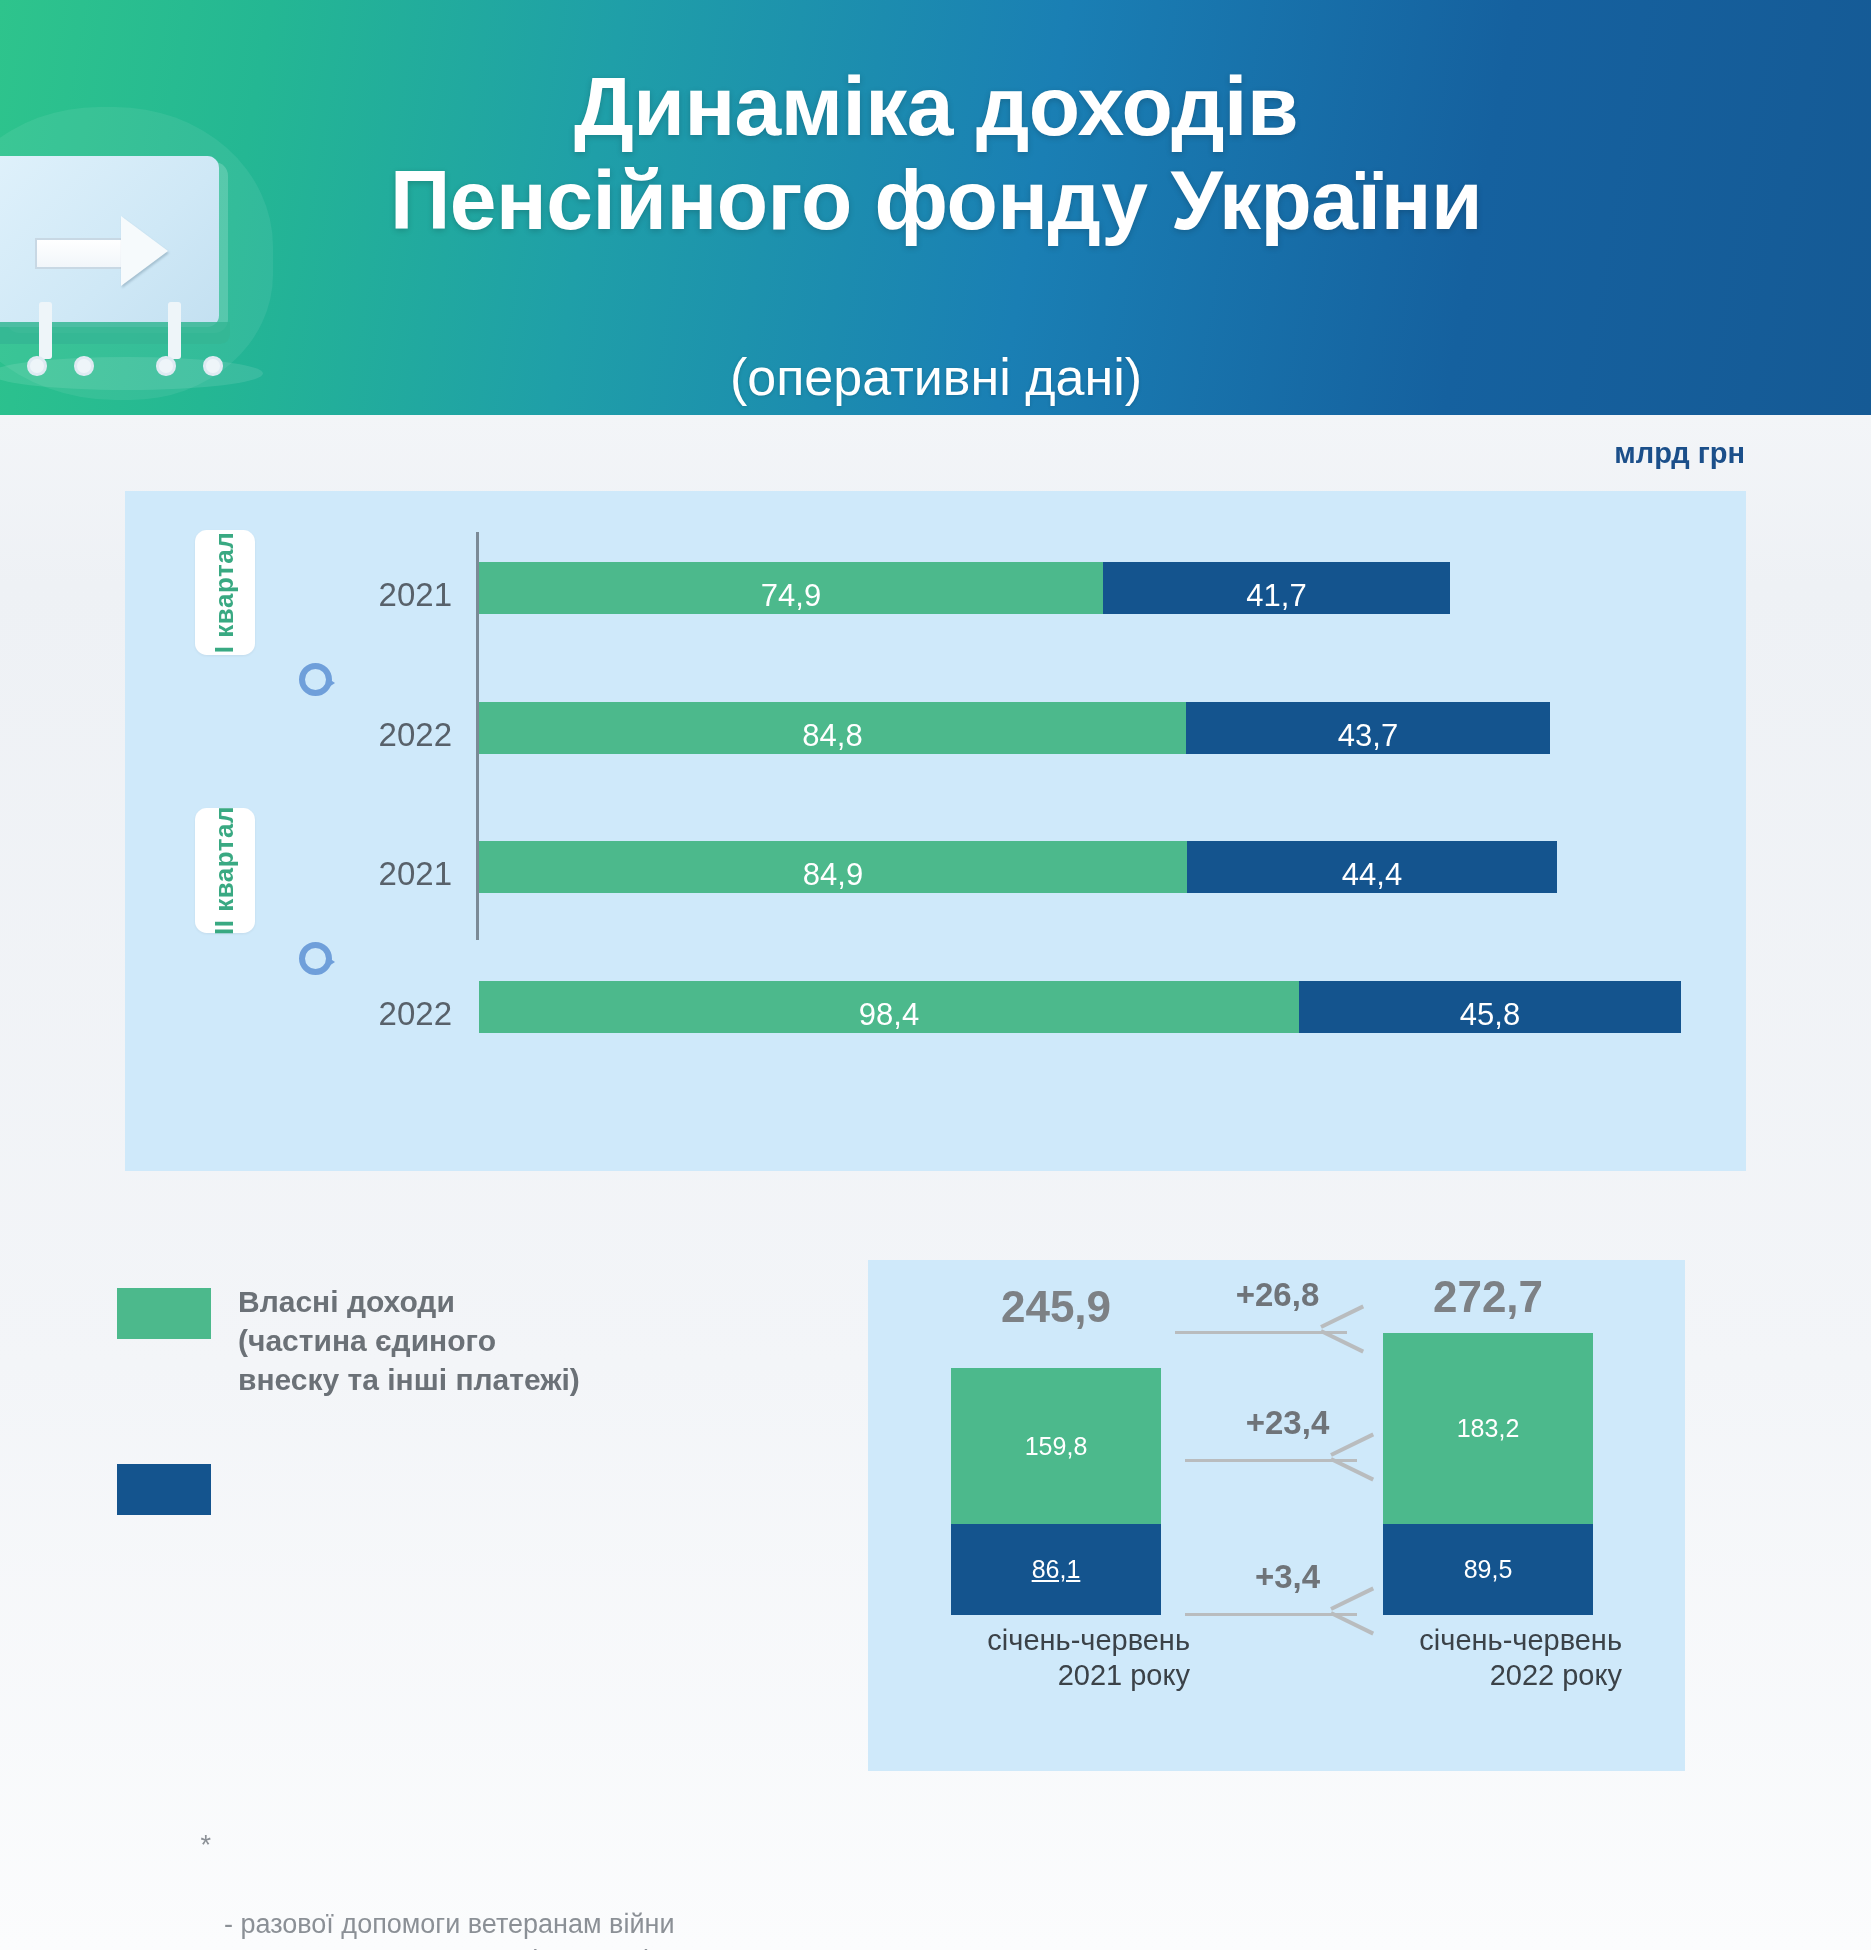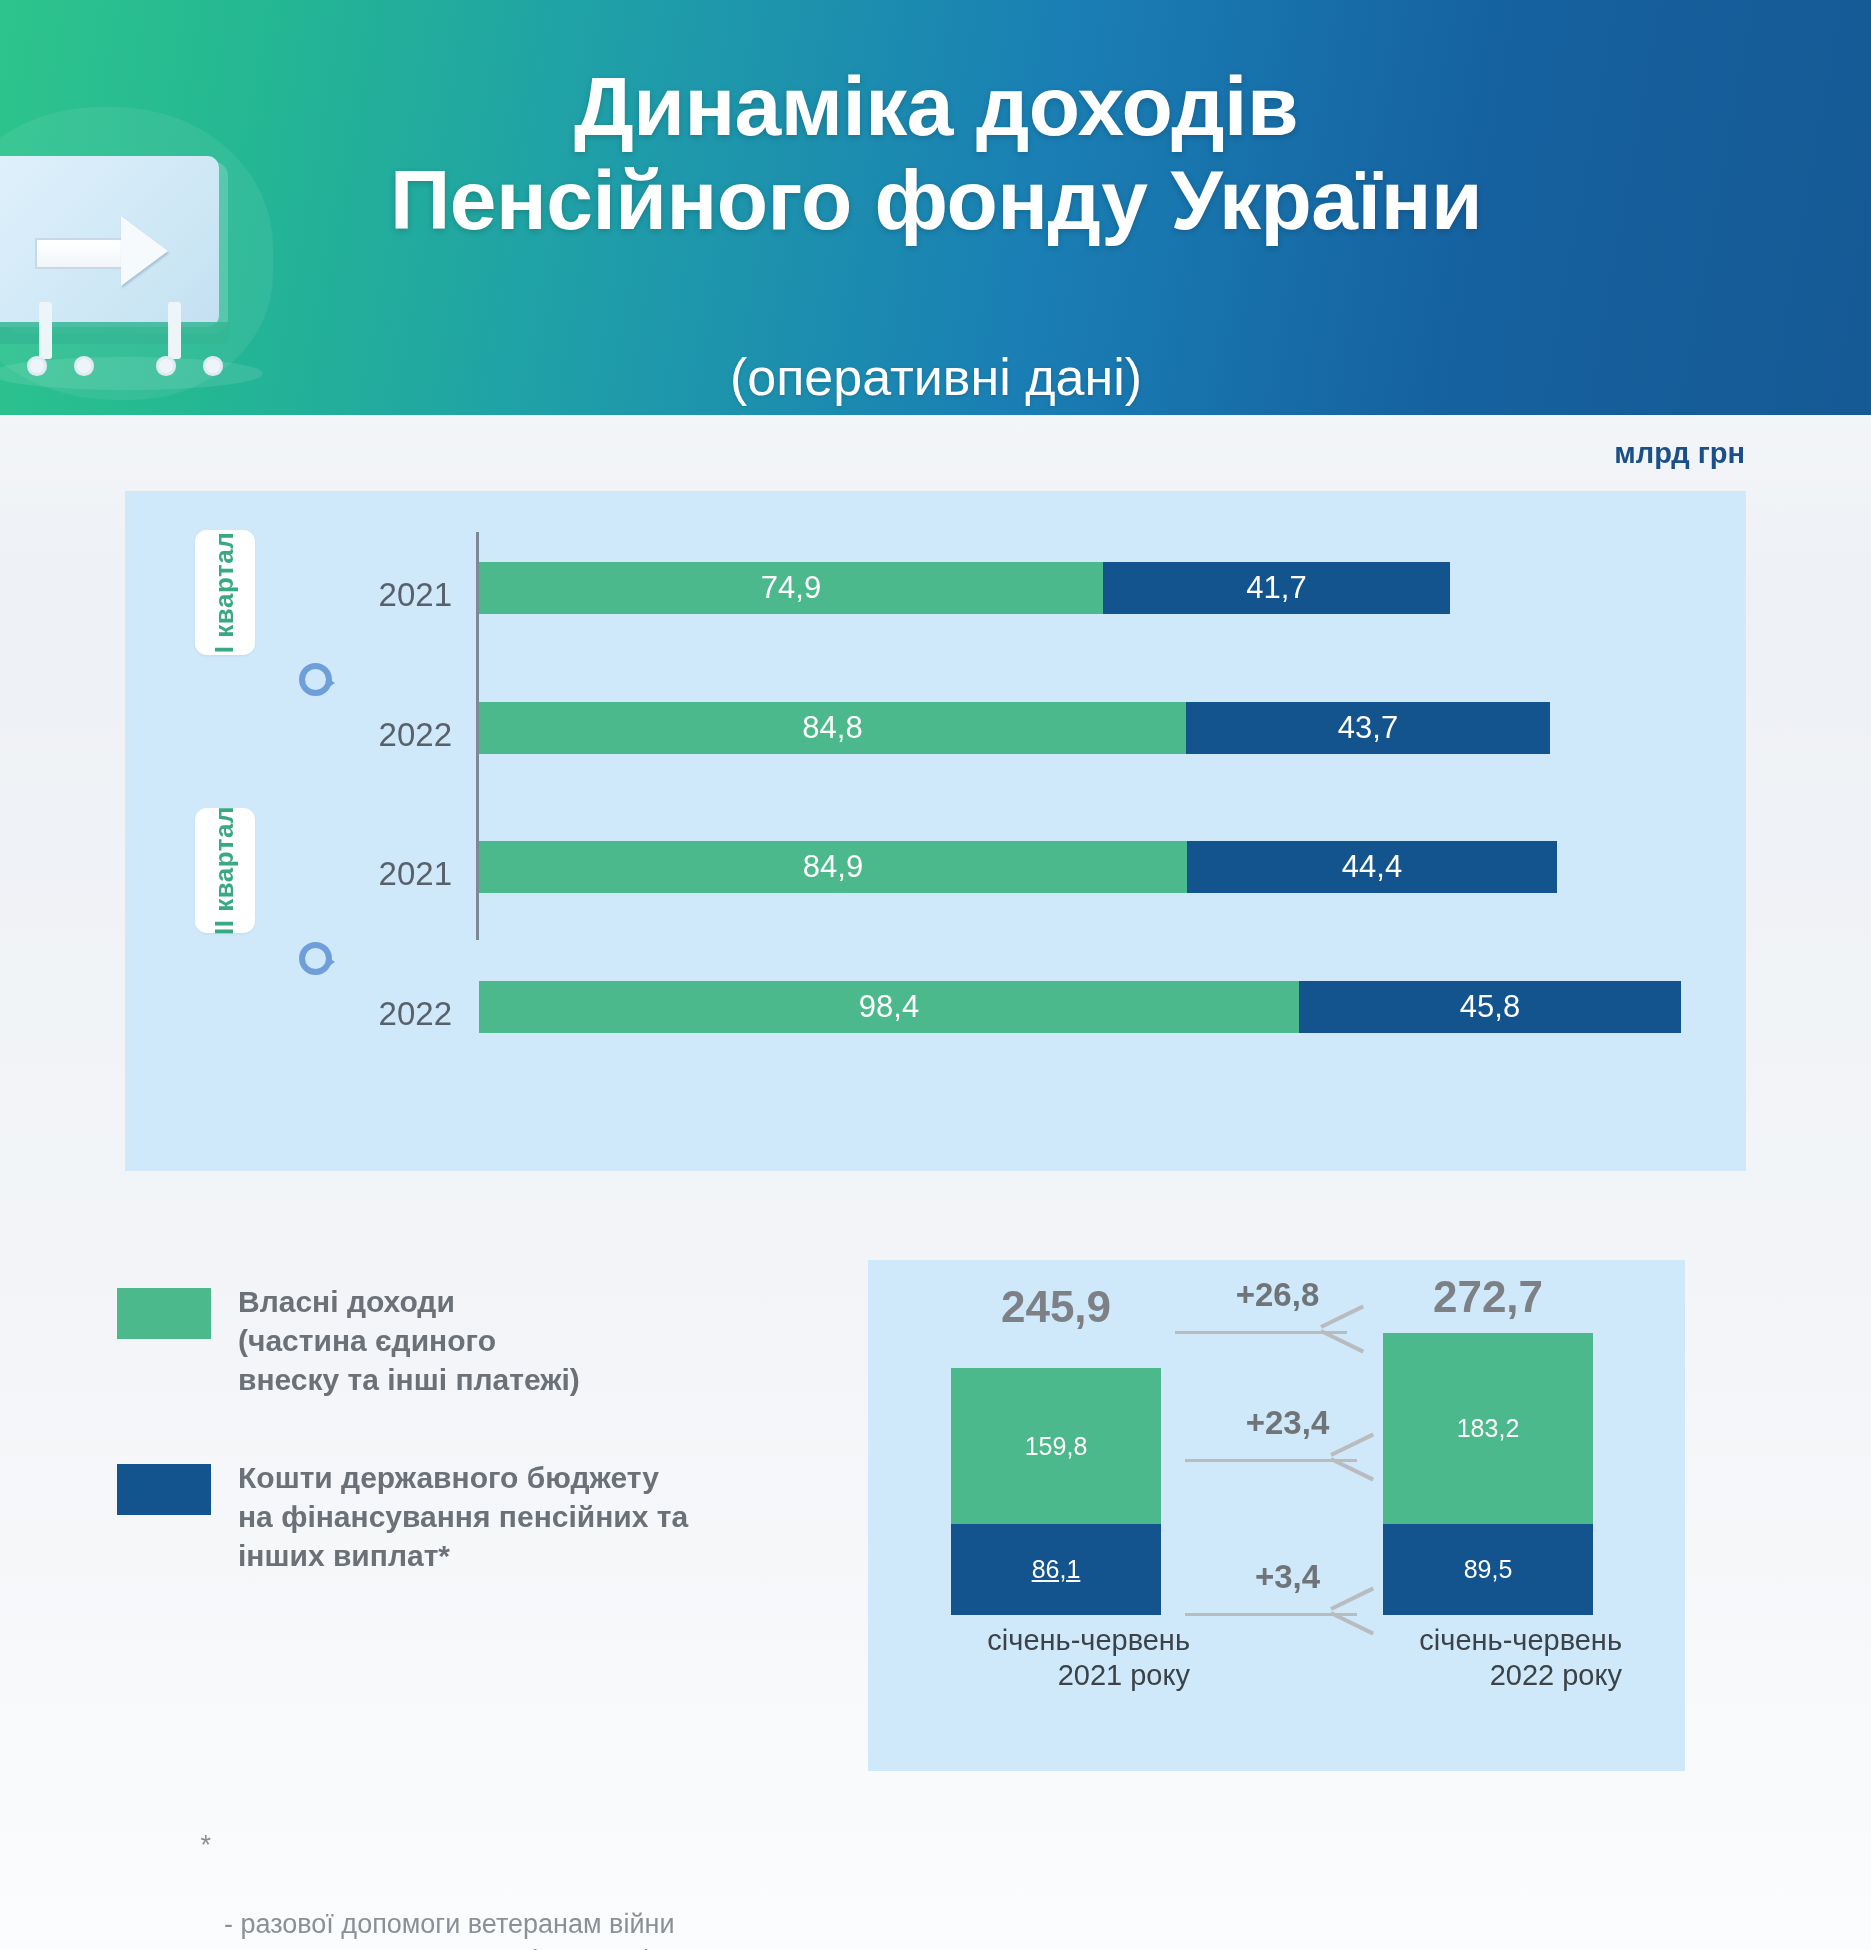--- a/index.html
+++ b/index.html
@@ -115,21 +115,21 @@
   .axis{
     position:absolute;left:476px;top:532px;width:2.9px;height:408px;
     background:#7b8a96;
   }
   .row{position:absolute;height:52px;display:flex;align-items:stretch;}
   .ylab{
     position:absolute;right:100%;top:0;height:66px;line-height:66px;
     padding-right:27px;white-space:nowrap;
     font-size:33px;color:#58616a;
   }
-  .seg{display:flex;align-items:center;justify-content:center;}
+  .seg{display:flex;align-items:flex-end;justify-content:center;}
   .seg span{color:#ffffff;font-size:31px;}
   .seg-green{background:#4cb98c;}
   .seg-blue{background:#14548e;}
 
   
   .legend{position:absolute;left:117px;top:1282px;width:702px;}
   .leg-row{position:relative;margin-bottom:45px;}
   .leg-swatch{
     position:absolute;left:0;top:5.9px;width:94px;height:51px;
   }
@@ -282,23 +282,20 @@
 
   <div class="legend">
     <div class="leg-row">
       <div class="leg-swatch green"></div>
       <div class="leg-text">Власні доходи
 (частина єдиного
 внеску та інші платежі)</div>
     </div>
     <div class="leg-row" style="margin-top:59px;">
       <div class="leg-swatch blue"></div>
-      <div class="leg-text">Кошти державного бюджету
-на фінансування пенсійних та
-інших виплат*</div>
     </div>
   </div>
 
   <div class="panel2"></div>
 
   <div class="col" style="left:951px;top:1282px;height:468px;">
     <div class="total" style="top:0px;">245,9</div>
     <div class="stack" style="top:86px;">
       <div class="stk green" style="height:156px;">
         <span>159,8</span>

